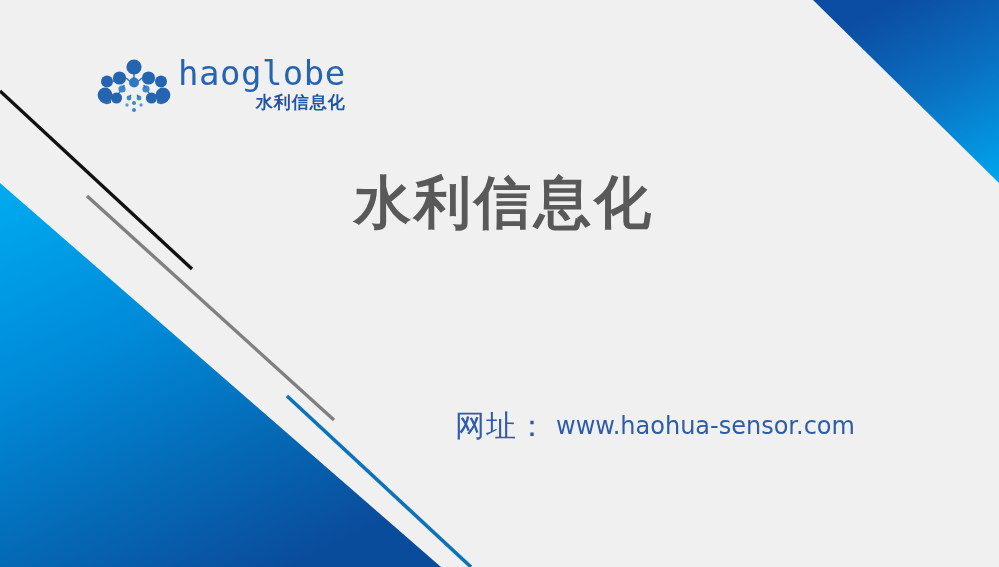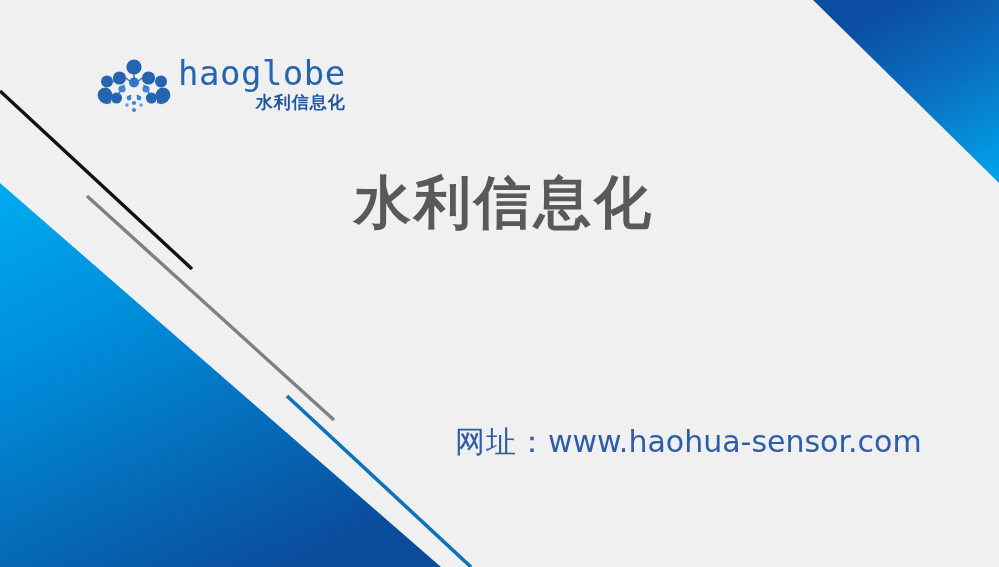--- a/index.html
+++ b/index.html
@@ -87,38 +87,38 @@
     letter-spacing: 3px;
     white-space: nowrap;
   }
   .title-line-1 { padding-left: 318px; }
   .title-line-2 { padding-left: 450px; }
 
   
   .url-wrap {
     position: absolute;
     left: 455px;
-    top: 422px;
+    top: 406px;
     display: flex;
     align-items: center;
     white-space: nowrap;
   }
   .url-label {
     font-family: "DejaVu Sans", "Liberation Sans", sans-serif;
     font-size: 30px;
     line-height: 40px;
     color: #2e5da8;
     letter-spacing: 1px;
   }
   .url-value {
     font-family: "DejaVu Sans", "Liberation Sans", sans-serif;
-    font-size: 30px;
+    font-size: 24px;
     line-height: 40px;
     color: #2e5da8;
-    margin-left: 0;
+    margin-left: 8px;
     letter-spacing: 0px;
   }
 </style>
 </head>
 <body>
 
 <div id="slide">
 
   <svg class="bg-layer" viewBox="0 0 999 567" width="999" height="567" preserveAspectRatio="none">
     <defs>

